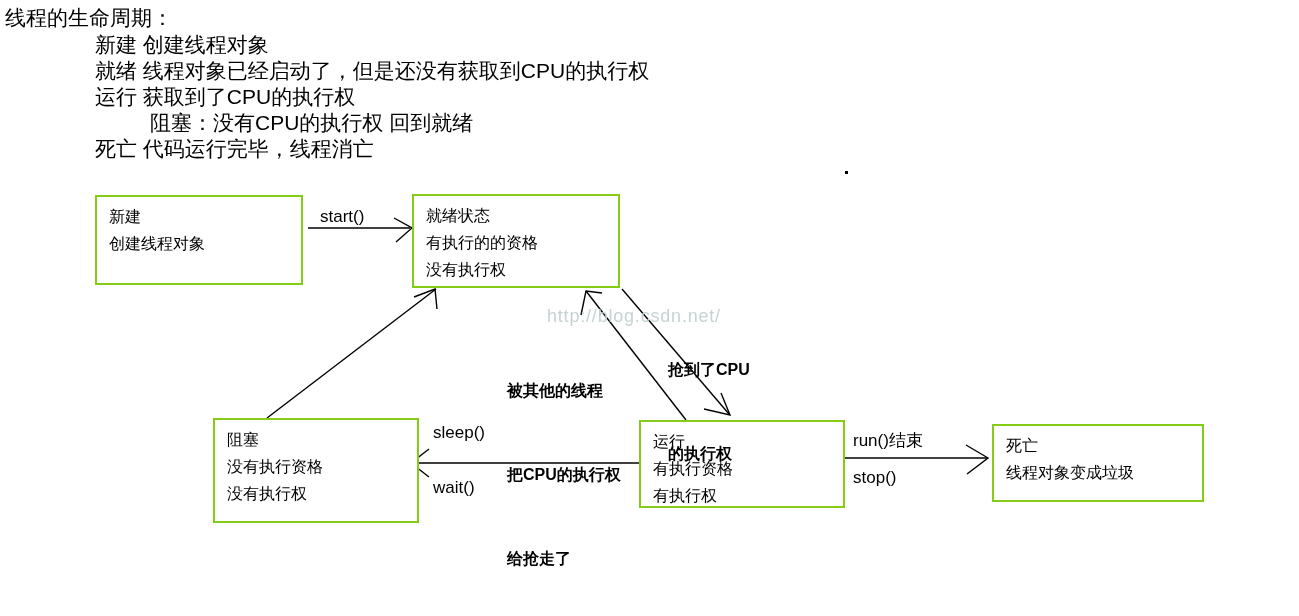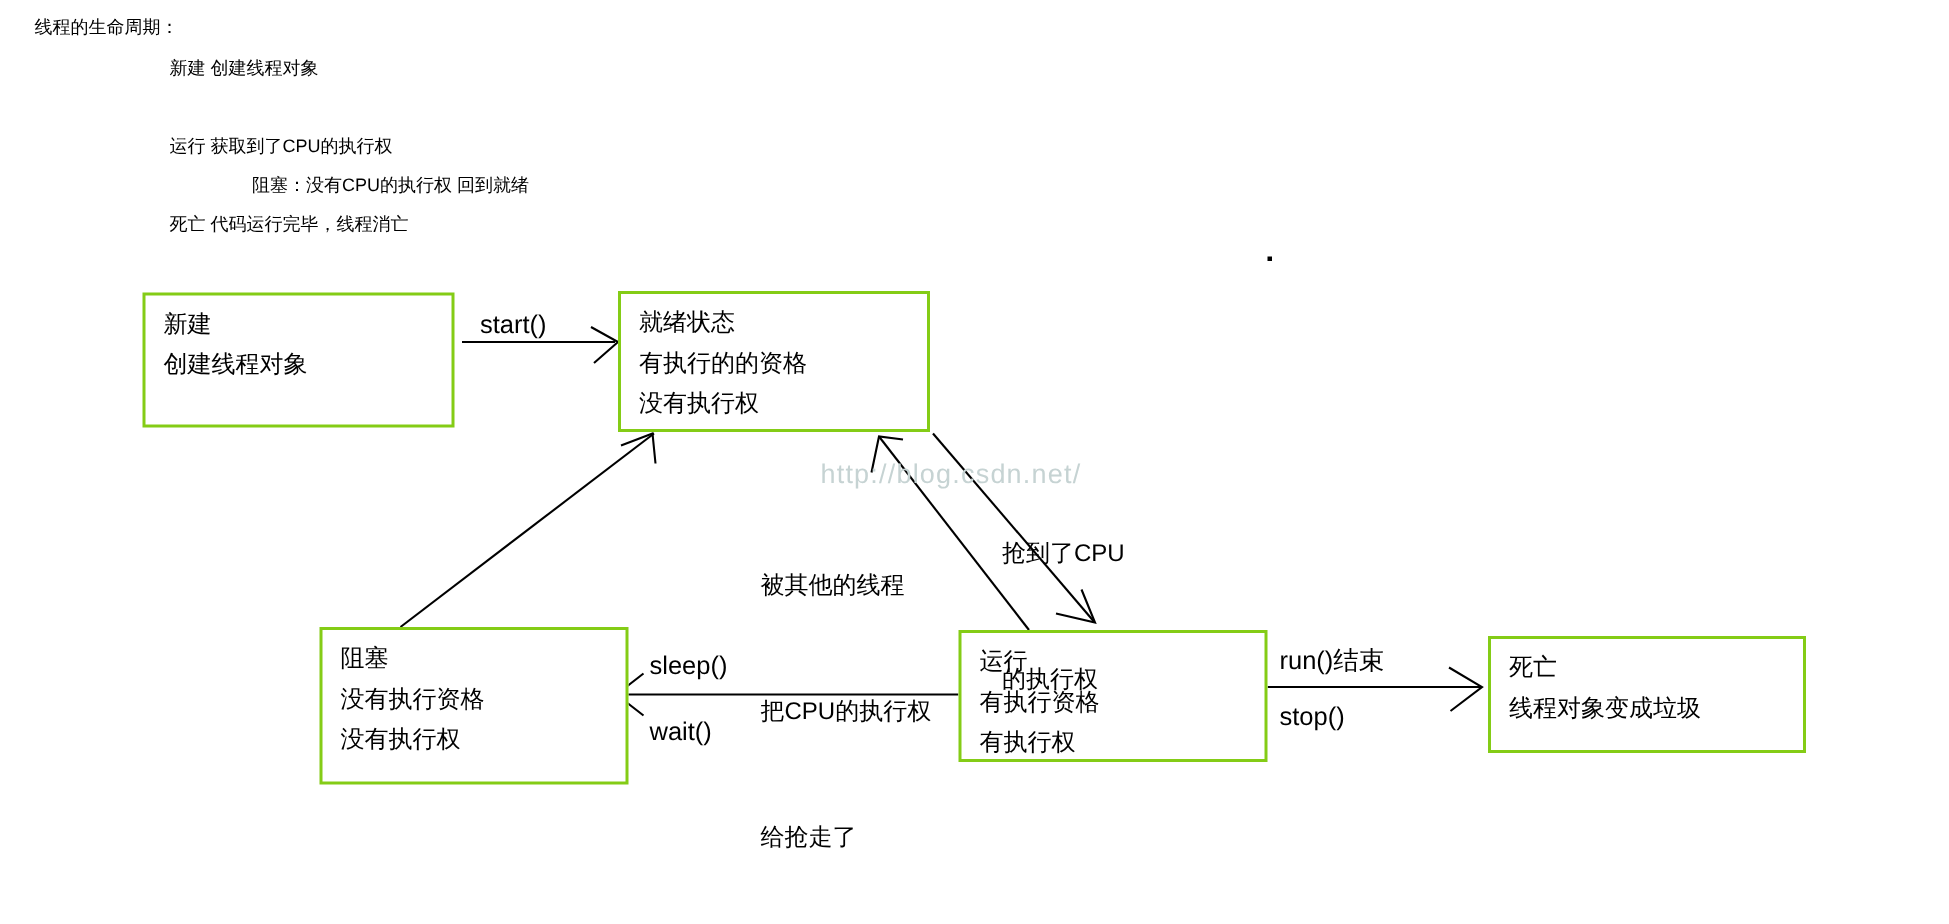--- a/index.html
+++ b/index.html
@@ -4,47 +4,48 @@
 <style>
   html,body{margin:0;padding:0;background:#ffffff;}
   .canvas{
     position:relative;
     width:1299px;height:616px;
     background:#ffffff;
     font-family:"Liberation Sans","DejaVu Sans",sans-serif;
     color:#000;
     overflow:hidden;
   }
-  .txt{position:absolute;font-size:12px;line-height:20px;white-space:pre;margin-left:18px;}
+  .txt{position:absolute;font-size:21px;line-height:20px;white-space:pre;}
   .state-box{
     position:absolute;
     border:2px solid #84cc16;
     background:#fff;
     box-sizing:border-box;
     padding:6px 0 0 12px;
   }
   .state-box .bl{font-size:16px;line-height:27px;white-space:pre;}
   .edge-label{position:absolute;font-size:17px;white-space:pre;}
-  .edge-label.cn{font-size:16px;line-height:28px;}
+  .edge-label.cn{font-size:16px;line-height:28px;font-weight:bold;}
   svg.arrows{position:absolute;left:0;top:0;}
   svg.arrows line, svg.arrows polyline{stroke:#000;stroke-width:1.4;fill:none;}
   .watermark{
     position:absolute;left:547px;top:306px;
     font-size:18px;letter-spacing:0.8px;
     color:#c6d3d3;white-space:pre;text-align:center;
   }
   .stray-dot{position:absolute;left:845px;top:171px;width:3px;height:3px;background:#000;}
 </style>
 </head>
 <body>
 
 <div class="canvas">
 
   <div class="txt" style="left:5px;top:8px">线程的生命周期：</div>
   <div class="txt" style="left:95px;top:35px">新建 创建线程对象</div>
+  <div class="txt" style="left:95px;top:61px">就绪 线程对象已经启动了，但是还没有获取到CPU的执行权</div>
   <div class="txt" style="left:95px;top:87px">运行 获取到了CPU的执行权</div>
   <div class="txt" style="left:150px;top:113px">阻塞：没有CPU的执行权 回到就绪</div>
   <div class="txt" style="left:95px;top:139px">死亡 代码运行完毕，线程消亡</div>
 
   <svg class="arrows" width="1299" height="616">
 
     <line x1="308" y1="228" x2="410" y2="228"></line>
     <polyline points="394,218 412,228 396,242"></polyline>
 
     <line x1="267" y1="418" x2="436" y2="289"></line>
@@ -85,21 +86,21 @@
     <div class="bl">有执行资格</div>
     <div class="bl">有执行权</div>
   </div>
 
   <div class="state-box" style="left:992px;top:424px;width:212px;height:78px">
     <div class="bl">死亡</div>
     <div class="bl">线程对象变成垃圾</div>
   </div>
 
   <div class="edge-label" style="left:320px;top:207px">start()</div>
-  <div class="edge-label" style="left:433px;top:434px">sleep()</div>
+  <div class="edge-label" style="left:433px;top:423px">sleep()</div>
   <div class="edge-label" style="left:433px;top:478px">wait()</div>
   <div class="edge-label" style="left:853px;top:429px">run()结束</div>
   <div class="edge-label" style="left:853px;top:468px">stop()</div>
 
   <div class="edge-label cn" style="left:668px;top:300px">
     <div>抢到了CPU</div>
     <div>的执行权</div>
   </div>
 
   <div class="edge-label cn" style="left:507px;top:321px">

